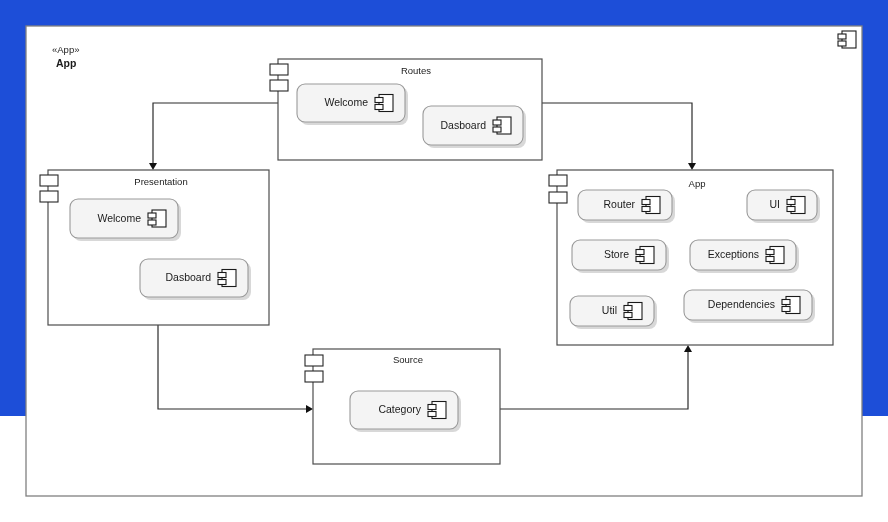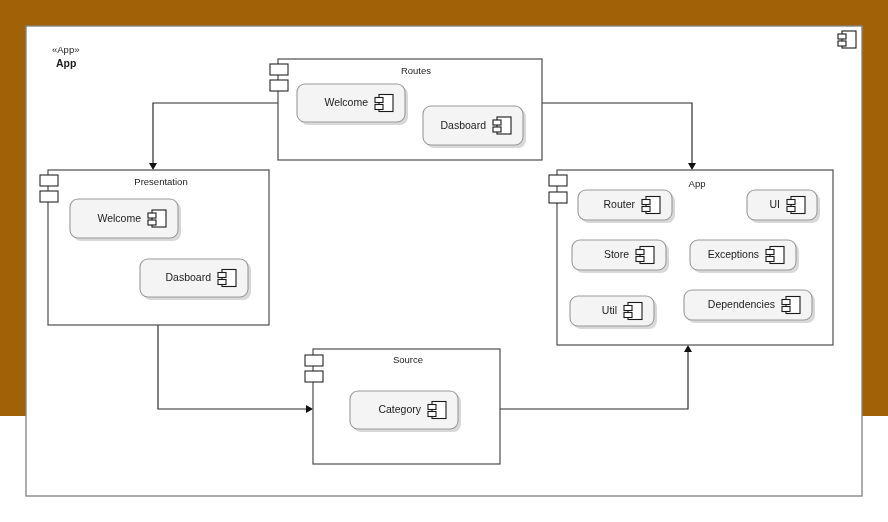--- a/index.html
+++ b/index.html
@@ -10,21 +10,21 @@
   body {
     width: 888px;
     height: 522px;
     font-family: "Liberation Sans", sans-serif;
     overflow: hidden;
   }
   #diagram-canvas {
     position: relative;
     width: 888px;
     height: 416px;
-    background: #a16207;
+    background: #1d4ed8;
   }
   svg#uml {
     display: block;
     width: 888px;
     height: 522px;
   }
   .pkg-rect {
     fill: #ffffff;
     stroke: #4d4d4d;
     stroke-width: 1.2;

